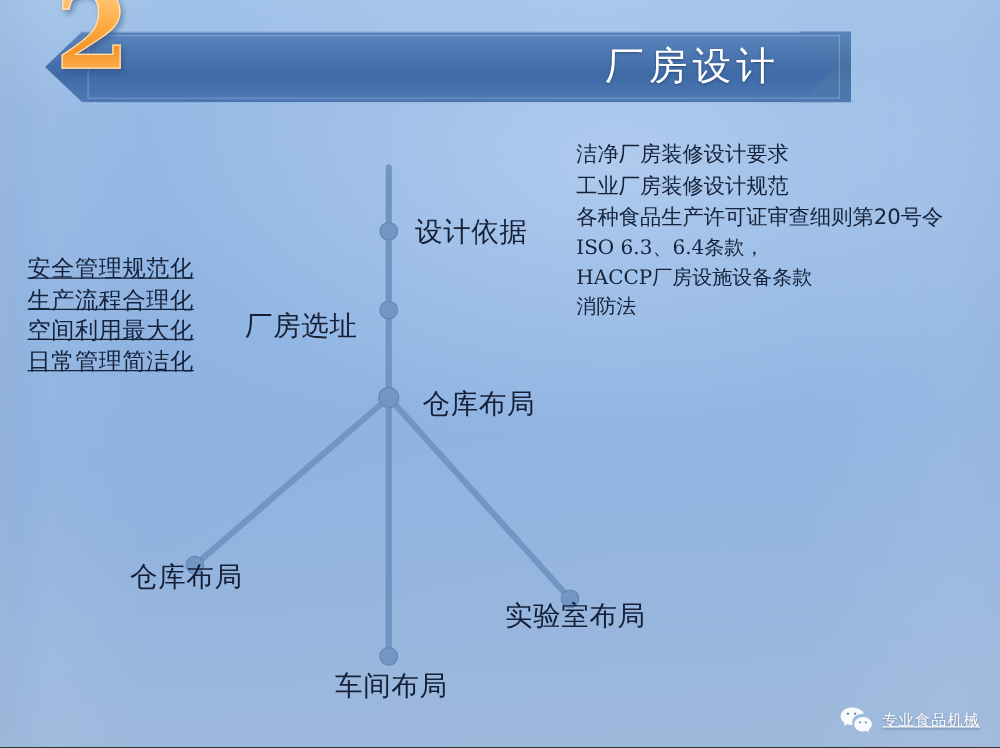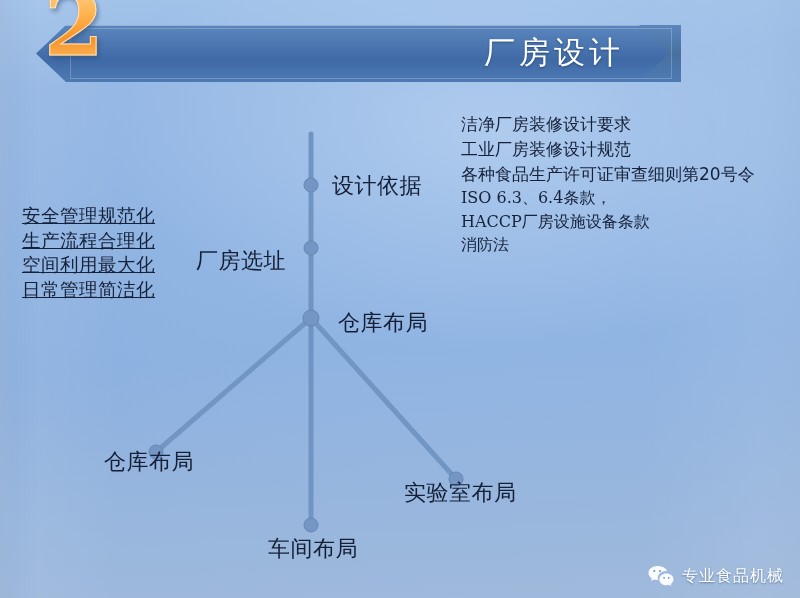--- a/index.html
+++ b/index.html
@@ -159,24 +159,25 @@
     gap: 8px;
   }
   .wechat-icon {
     width: 26px;
     height: 24px;
     display: block;
     opacity: 0.95;
   }
   .watermark-text {
     color: #ffffff;
-    font-size: 16px;
+    font-size: 12px;
     letter-spacing: 1px;
     text-shadow: 0 1px 2px rgba(35,60,95,0.5);
     white-space: nowrap;
+    text-decoration: underline;
   }
 </style>
 </head>
 <body>
 
 <div id="slide">
 
   <div class="banner-wrap">
     <div class="banner-shape"></div>
     <div class="banner-tail"></div>

